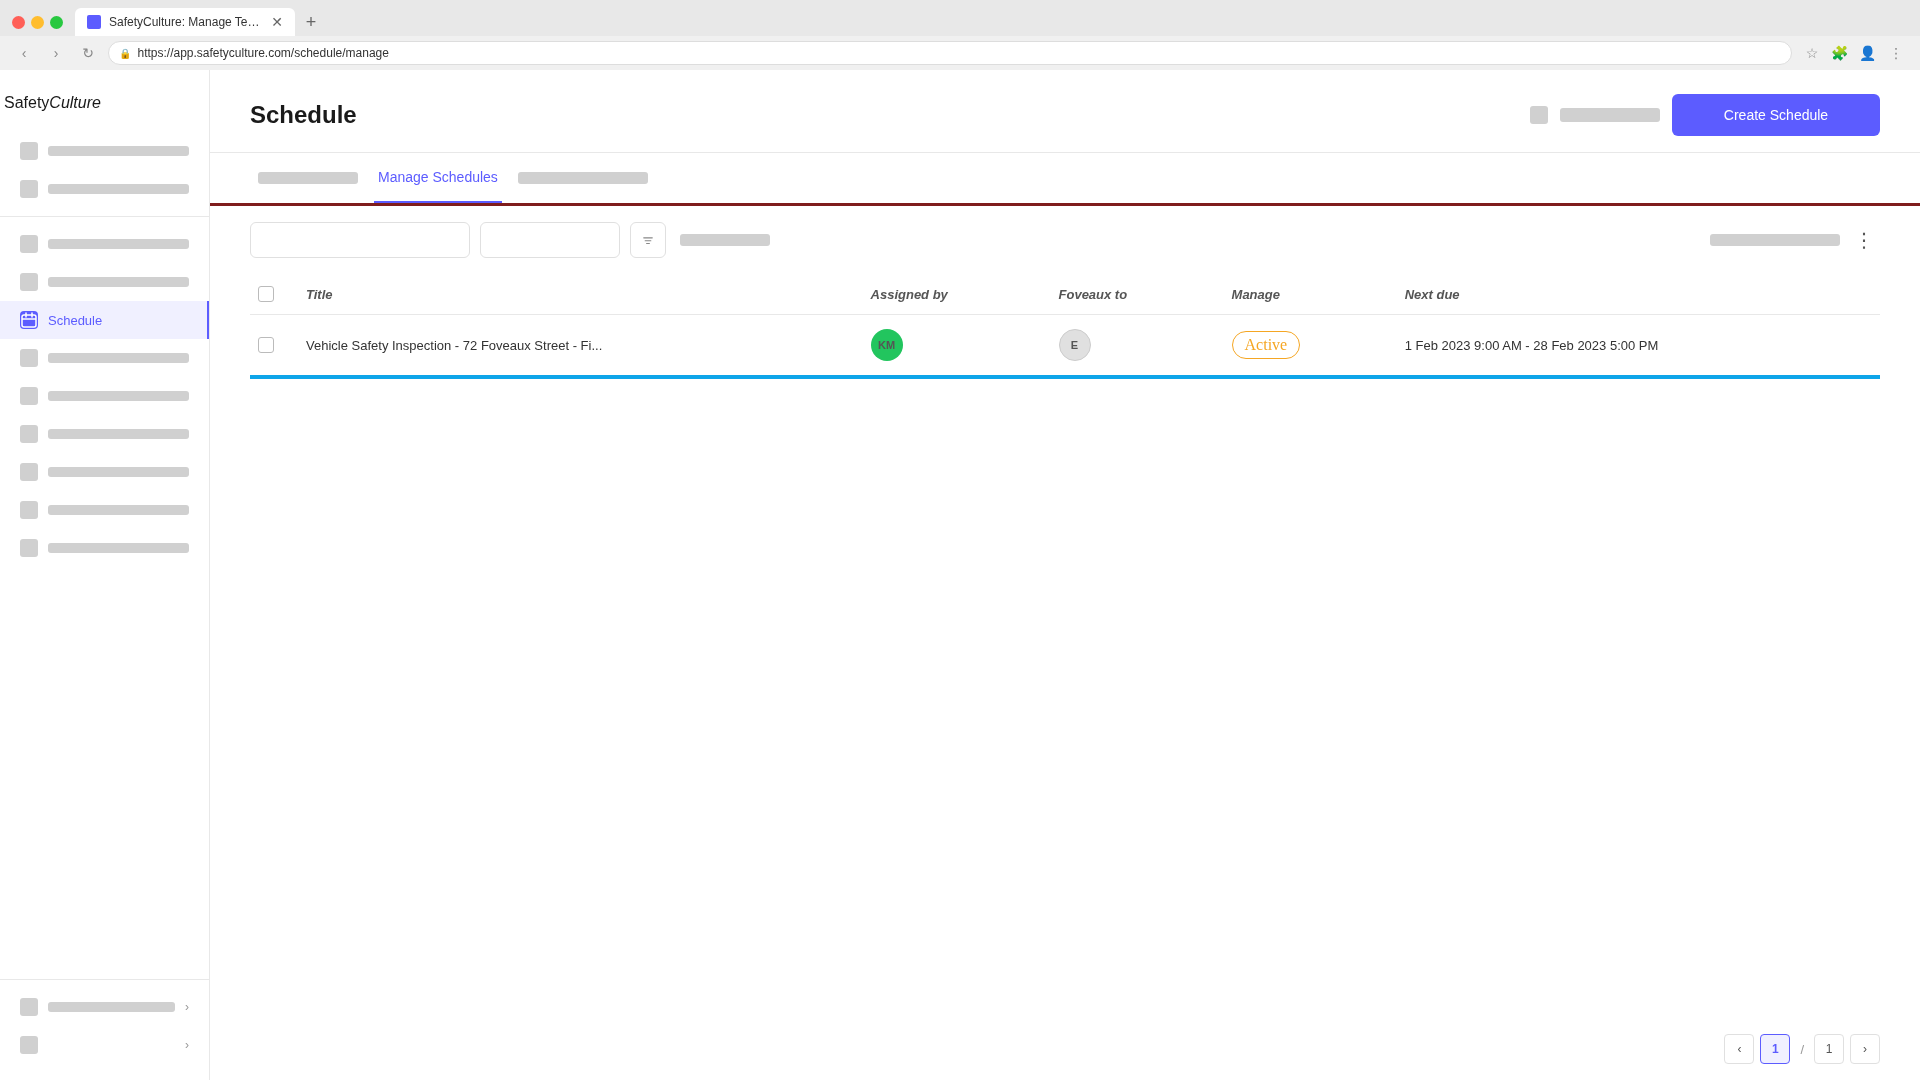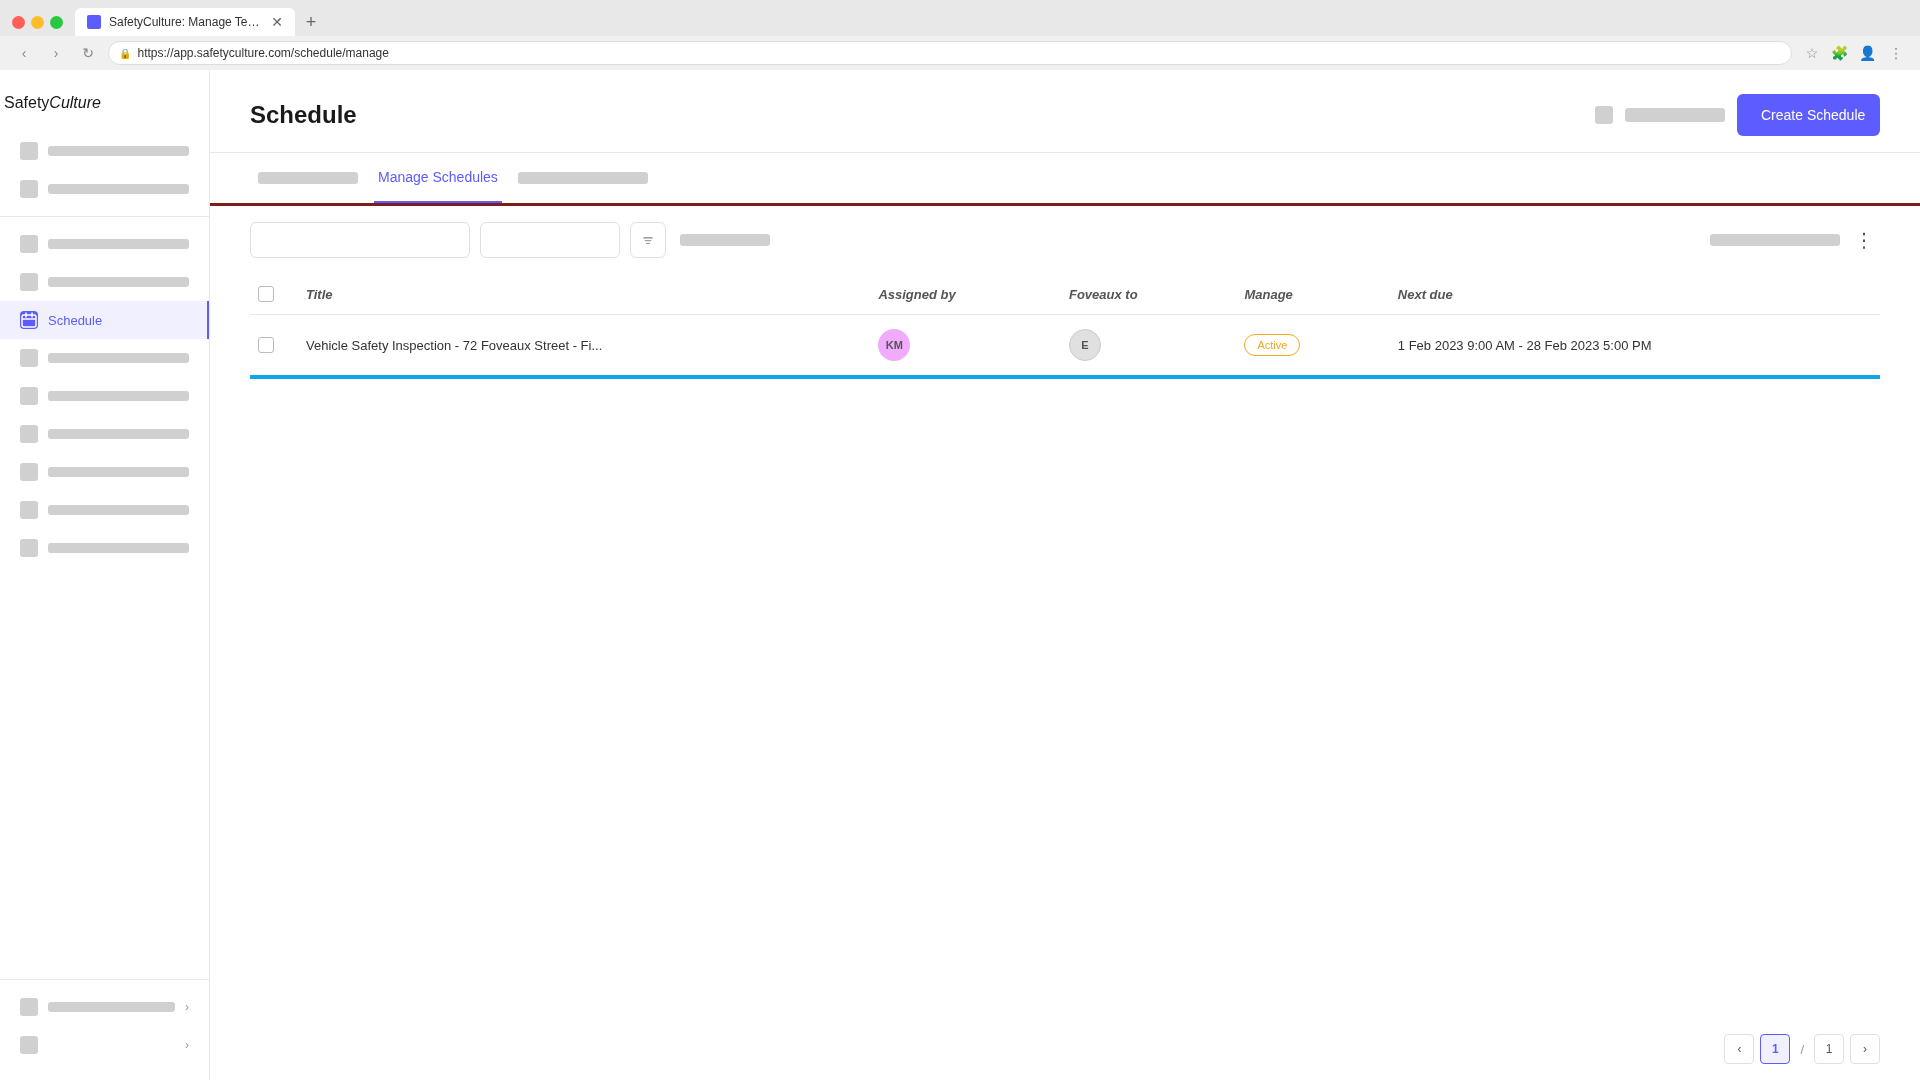--- a/index.html
+++ b/index.html
@@ -44,21 +44,21 @@
     .sidebar-item-chevron { margin-left: auto; color: #999; font-size: 12px; }
 
     
     .main { flex: 1; display: flex; flex-direction: column; background: white; overflow: hidden; }
 
     
     .page-header { padding: 24px 40px 16px; display: flex; align-items: center; justify-content: space-between; border-bottom: 1px solid #e8e8e8; }
     .page-title { font-size: 24px; font-weight: 600; color: #1a1a1a; }
     .header-right { display: flex; align-items: center; gap: 12px; }
     .header-placeholder { width: 100px; height: 14px; background: #d0d0d0; border-radius: 3px; }
-    .btn-primary { background: #5c5cff; color: white; border: none; border-radius: 6px; padding: 10px 24px; font-size: 14px; font-weight: 500; cursor: pointer; white-space: nowrap; width: 143px; height: 42px; }
+    .btn-primary { background: #5c5cff; color: white; border: none; border-radius: 6px; padding: 10px 24px; font-size: 14px; font-weight: 500; cursor: pointer; white-space: nowrap; width: 208px; height: 42px; }
     .btn-icon { width: 18px; height: 18px; background: #d0d0d0; border-radius: 3px; }
 
     
     .tabs { display: flex; align-items: center; padding: 0 40px; border-bottom: 3px solid #7f1d1d; gap: 8px; }
     .tab-placeholder { width: 100px; height: 12px; background: #d0d0d0; border-radius: 3px; margin: 18px 8px; }
     .tab-active { padding: 16px 4px; font-size: 14px; font-weight: 500; color: #5c5cff; border-bottom: 2px solid #5c5cff; cursor: pointer; white-space: nowrap; }
     .tab-placeholder2 { width: 130px; height: 12px; background: #d0d0d0; border-radius: 3px; margin: 18px 8px; }
 
     
     .toolbar { display: flex; align-items: center; gap: 10px; padding: 16px 40px; }
@@ -73,23 +73,23 @@
     
     .table-container { padding: 0 40px; flex: 1; overflow-y: auto; }
     table { width: 100%; border-collapse: collapse; }
     thead tr { border-bottom: 1px solid #e8e8e8; font-style: italic; }
     th { text-align: left; padding: 12px 16px; font-size: 13px; font-weight: 600; color: #555; white-space: nowrap; }
     th:first-child { width: 40px; padding: 12px 8px; }
     tbody tr { border-bottom: 4px solid #0ea5e9; }
     td { padding: 14px 16px; font-size: 13px; color: #333; }
     td:first-child { padding: 14px 8px; }
     .checkbox { width: 16px; height: 16px; border: 1.5px solid #bbb; border-radius: 3px; cursor: pointer; }
-    .avatar-km { width: 32px; height: 32px; border-radius: 50%; background: #f0abfc; display: flex; align-items: center; justify-content: center; font-size: 11px; font-weight: 600; color: #555; }
+    .avatar-km { width: 32px; height: 32px; border-radius: 50%; background: #22c55e; display: flex; align-items: center; justify-content: center; font-size: 11px; font-weight: 600; color: #555; }
     .avatar-e { width: 32px; height: 32px; border-radius: 50%; background: #e0e0e0; display: flex; align-items: center; justify-content: center; font-size: 11px; font-weight: 600; color: #555; border: 1px solid #ccc; }
-    .status-badge { display: inline-flex; align-items: center; justify-content: center; padding: 4px 12px; border-radius: 20px; border: 1.5px solid #f5a623; color: #f5a623; font-size: 11px; font-weight: 500; background: white; }
+    .status-badge { display: inline-flex; align-items: center; justify-content: center; padding: 4px 12px; border-radius: 20px; border: 1.5px solid #f5a623; color: #f5a623; font-size: 16px; font-weight: 500; background: white; font-family: Liberation Serif, serif; }
 
     
     .pagination { display: flex; align-items: center; justify-content: flex-end; padding: 16px 40px; gap: 6px; }
     .page-btn { width: 30px; height: 30px; display: flex; align-items: center; justify-content: center; border: 1px solid #e0e0e0; border-radius: 4px; background: white; cursor: pointer; font-size: 12px; color: #555; }
     .page-btn.active { background: #f0f0ff; border-color: #5c5cff; color: #5c5cff; font-weight: 600; }
     .page-sep { color: #999; padding: 0 4px; font-size: 13px; }
   </style>
 </head>
 <body>
 

